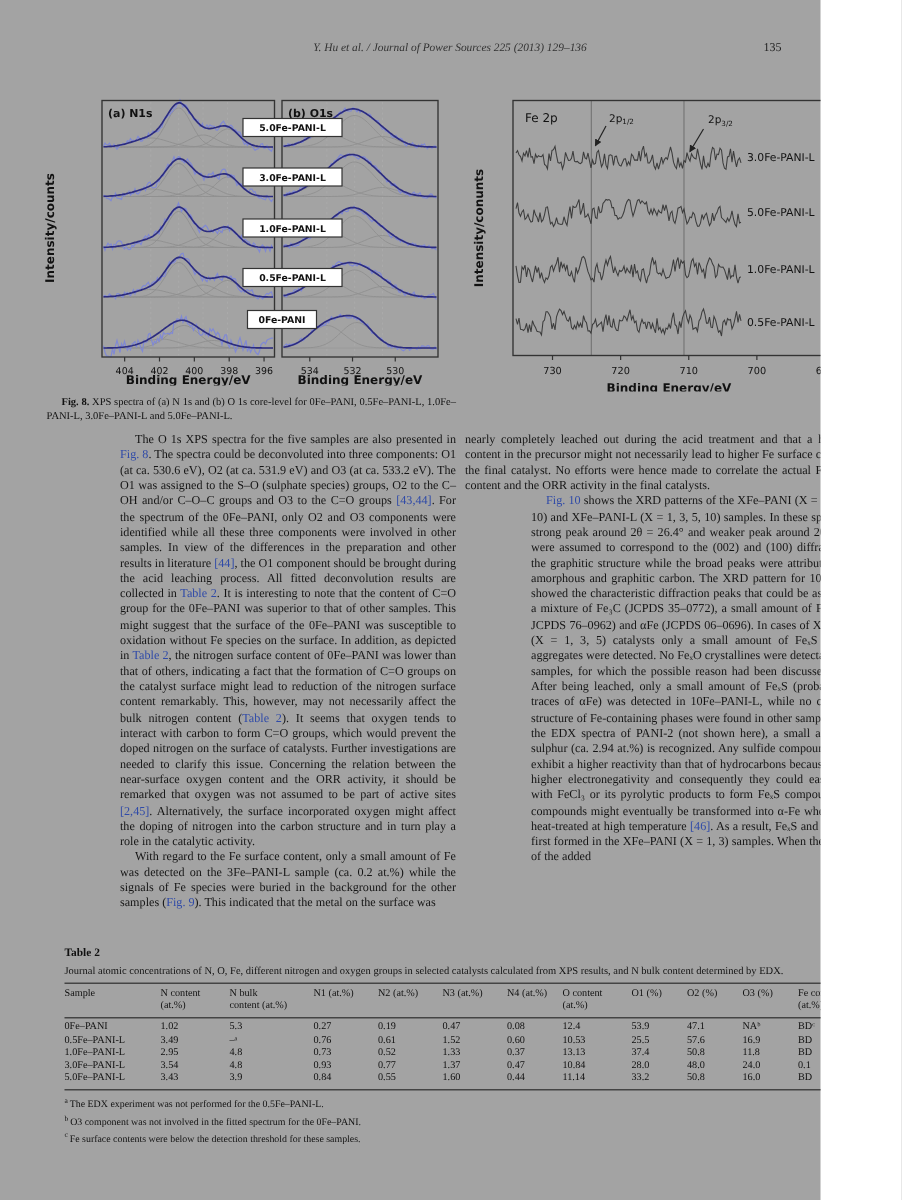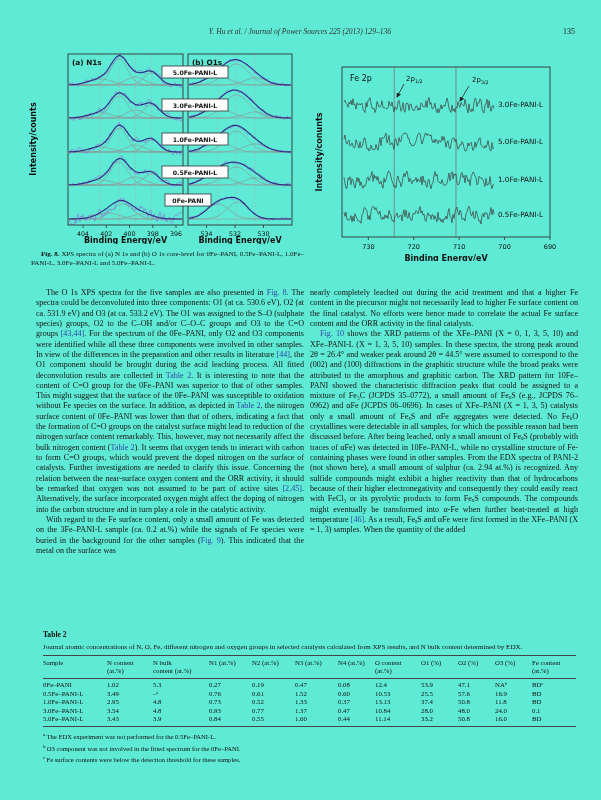--- a/index.html
+++ b/index.html
@@ -1,31 +1,31 @@
 <!DOCTYPE html>
 <html><head>
 <meta charset="utf-8">
 <style>
   html,body{margin:0;padding:0;background:#ffffff;}
-  .page{position:relative;width:601px;height:800px;background:#5eead4;overflow:hidden;
+  .page{position:relative;width:547px;height:800px;background:#a3a3a3;overflow:hidden;
         font-family:"Liberation Serif",serif;color:#111;}
   .runhead{position:absolute;top:27px;left:80px;width:440px;text-align:center;
            font-style:italic;font-size:7.6px;color:#333;}
   .pagenum{position:absolute;top:27px;right:26px;font-size:8px;color:#222;margin-left:10px;}
 
   .figwrap{position:absolute;}
   .figcap{font-size:7px;line-height:9px;text-align:justify;color:#111;margin:2px 2px 0 6px;}
   .figcap b{font-weight:bold;padding-left:10px;}
 
   .col{position:absolute;top:288px;width:268px;font-size:8.1px;line-height:10.32px;
        text-align:justify;color:#151515;}
   #left-col{left:36px;}
   #right-col{left:310px;}
   .para{margin:0;}
-  .para.indent{text-indent:10px;}
+  .para.indent{text-indent:10px;margin-left:44px;}
   .ref-link{color:#2f4aa8;}
   .sec-head{font-style:italic;font-size:8.3px;margin:17px 0 19px 0;}
 
   .t2-wrap{position:absolute;left:43px;top:630px;width:533px;}
   .t2-title{font-size:7.6px;font-weight:bold;margin:0 0 3.5px 0;}
   .t2-cap{font-size:7px;line-height:8.6px;margin:0 0 4px 0;}
   .t2-grid{display:grid;grid-template-columns:64px 46px 56px 43px 43px 43px 37px 46px 37px 37px 37px 42px;}
   #t2-head{border-top:1px solid #444;border-bottom:1px solid #444;padding:2.5px 0;}
   #t2-body{border-bottom:1px solid #444;padding:2.5px 0;}
   .t2-hcell{font-size:6.8px;line-height:8.2px;white-space:pre-line;padding-right:3px;}
@@ -36,21 +36,21 @@
   svg text{font-family:"DejaVu Sans",sans-serif;}
 </style>
 </head>
 <body>
 
 <div class="page">
 
   <div class="runhead">Y. Hu et al. / Journal of Power Sources 225 (2013) 129–136</div>
   <div class="pagenum">135</div>
 
-  <div class="figwrap" style="left:25px;top:42px;width:281px;">
+  <div class="figwrap" style="left:25px;top:55px;width:281px;">
     <svg id="fig8-svg" width="281" height="202">
         <line x1="75.52525252525254" y1="13" x2="75.52525252525254" y2="182" stroke="#aaa" stroke-width="0.7" stroke-dasharray="1.5,2"></line>
         <line x1="94.11111111111134" y1="13" x2="94.11111111111134" y2="182" stroke="#aaa" stroke-width="0.7" stroke-dasharray="1.5,2"></line>
         <line x1="110.37373737373727" y1="13" x2="110.37373737373727" y2="182" stroke="#aaa" stroke-width="0.7" stroke-dasharray="1.5,2"></line>
         <line x1="126.63636363636321" y1="13" x2="126.63636363636321" y2="182" stroke="#aaa" stroke-width="0.7" stroke-dasharray="1.5,2"></line>
         <line x1="192.91780821917698" y1="13" x2="192.91780821917698" y2="182" stroke="#aaa" stroke-width="0.7" stroke-dasharray="1.5,2"></line>
         <line x1="211.43835616438355" y1="13" x2="211.43835616438355" y2="182" stroke="#aaa" stroke-width="0.7" stroke-dasharray="1.5,2"></line>
         <line x1="229.9589041095885" y1="13" x2="229.9589041095885" y2="182" stroke="#aaa" stroke-width="0.7" stroke-dasharray="1.5,2"></line>
         <line x1="44" y1="43" x2="157" y2="43" stroke="#999" stroke-width="0.5"></line>
         <polyline points="44,42.8 45,42.8 46,42.8 47,42.7 48,42.6 49,42.6 50,42.5 51,42.4 52,42.2 53,42.1 54,41.9 55,41.7 56,41.5 57,41.3 58,41.1 59,40.8 60,40.5 61,40.3 62,40.0 63,39.6 64,39.3 65,39.0 66,38.7 67,38.4 68,38.1 69,37.9 70,37.6 71,37.4 72,37.3 73,37.1 74,37.1 75,37.0 76,37.0 77,37.0 78,37.1 79,37.3 80,37.4 81,37.6 82,37.9 83,38.1 84,38.4 85,38.7 86,39.0 87,39.3 88,39.6 89,39.9 90,40.2 91,40.5 92,40.8 93,41.1 94,41.3 95,41.5 96,41.7 97,41.9 98,42.1 99,42.2 100,42.3 101,42.5 102,42.6 103,42.6 104,42.7 105,42.8 106,42.8 107,42.8 108,42.9 109,42.9 110,42.9 111,42.9 112,43.0 113,43.0 114,43.0 115,43.0 116,43.0 117,43.0 118,43.0 119,43.0 120,43.0 121,43.0 122,43.0 123,43.0 124,43.0 125,43.0 126,43.0 127,43.0 128,43.0 129,43.0 130,43.0 131,43.0 132,43.0 133,43.0 134,43.0 135,43.0 136,43.0 137,43.0 138,43.0 139,43.0 140,43.0 141,43.0 142,43.0 143,43.0 144,43.0 145,43.0 146,43.0 147,43.0 148,43.0 149,43.0 150,43.0 151,43.0 152,43.0 153,43.0 154,43.0 155,43.0 156,43.0 157,43.0 " fill="none" stroke="#909090" stroke-width="0.6"></polyline>

